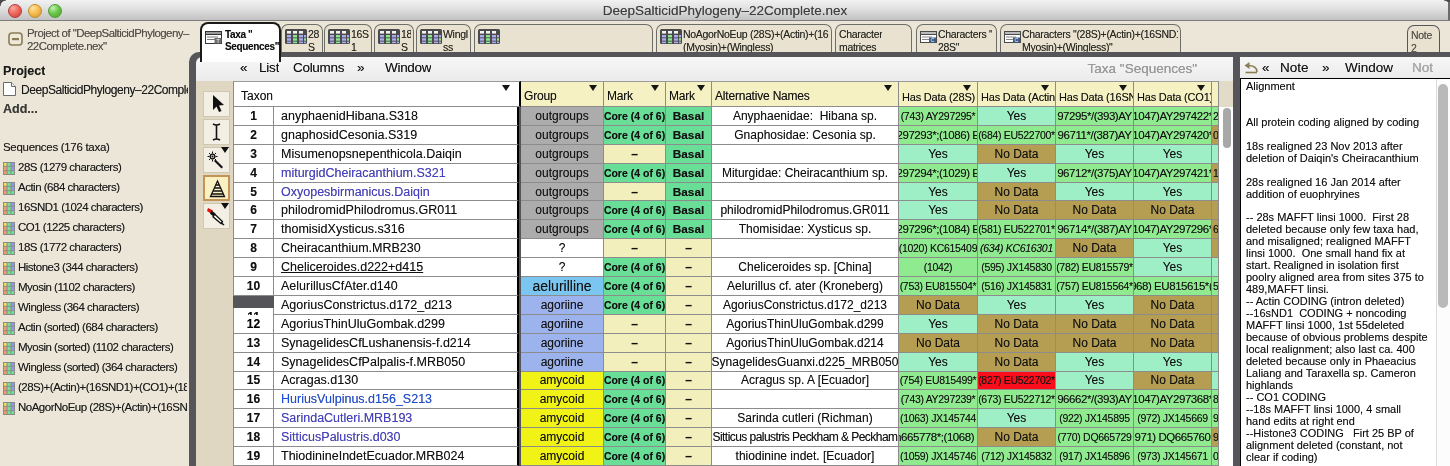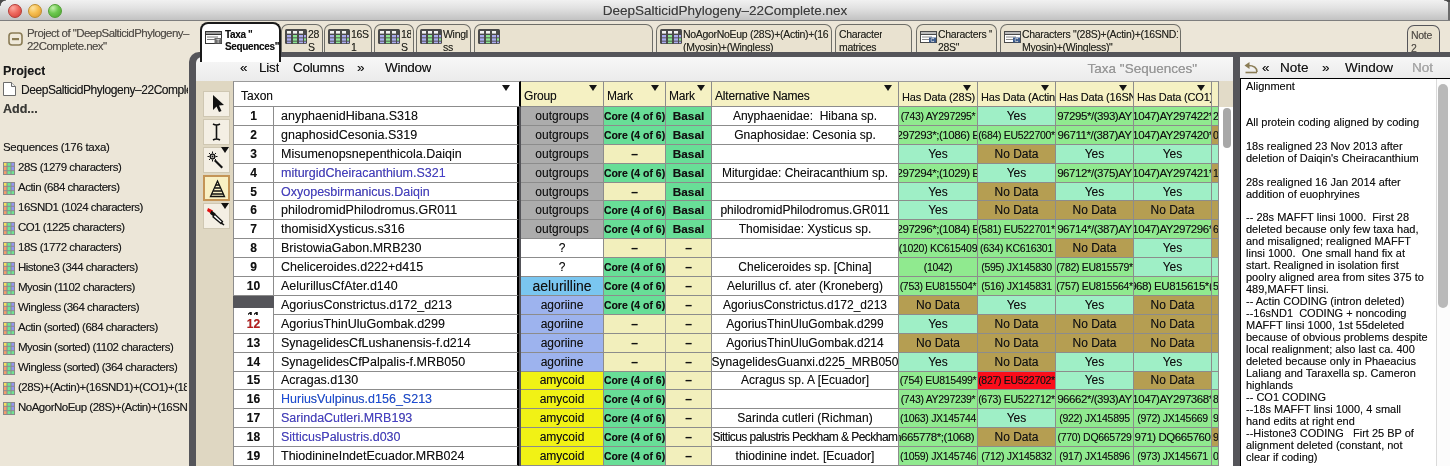--- a/index.html
+++ b/index.html
@@ -606,32 +606,32 @@
 <div class="cell ctr" style="left:521px;top:220.37px;width:83px;height:18.89px;background:#ACACAC;font-size:12px;color:#111;">outgroups</div>
 <div class="cell ctr" style="left:604px;top:220.37px;width:62px;height:18.89px;background:#68DE97;font-size:10.5px;color:#111;font-weight:700;">Core (4 of 6)</div>
 <div class="cell ctr" style="left:666px;top:220.37px;width:46px;height:18.89px;background:#68DE97;font-size:11.8px;color:#111;font-weight:700;">Basal</div>
 <div class="cell ctr" style="left:712px;top:220.37px;width:187px;height:18.89px;background:#FFFFFF;font-size:12px;color:#111;">Thomisidae: Xysticus sp.</div>
 <div class="cell ctr" style="left:899px;top:220.37px;width:79px;height:18.89px;background:#90EA8F;font-size:11.5px;color:#111;letter-spacing:-0.45px;">297296*;(1084) E</div>
 <div class="cell ctr" style="left:978px;top:220.37px;width:78px;height:18.89px;background:#90EA8F;font-size:10.5px;color:#111;letter-spacing:-0.3px;">(581) EU522701*</div>
 <div class="cell ctr" style="left:1056px;top:220.37px;width:78px;height:18.89px;background:#90EA8F;font-size:11.5px;color:#111;letter-spacing:-0.45px;">96714*/(387)AY</div>
 <div class="cell ctr" style="left:1134px;top:220.37px;width:78px;height:18.89px;background:#90EA8F;font-size:11.5px;color:#111;letter-spacing:-0.45px;">1047)AY297296*</div>
 <div class="cell " style="left:1212px;top:220.37px;width:7px;height:18.89px;background:#B59E52;font-size:10.5px;color:#111;padding-left:1px;letter-spacing:-0.3px;">6</div>
 <div class="cell ctr" style="left:233px;top:239.26px;width:41px;height:18.89px;background:#FFFFFF;font-size:12px;color:#111;font-weight:700;border-left:1px solid #8C8C8C;">8</div>
-<div class="cell " style="left:274px;top:239.26px;width:245px;height:18.89px;background:#FFFFFF;font-size:12.5px;color:#111;padding-left:7px;border-right:2px solid #000;">BristowiaGabon.MRB230</div>
+<div class="cell " style="left:274px;top:239.26px;width:245px;height:18.89px;background:#FFFFFF;font-size:12.5px;color:#111;padding-left:7px;border-right:2px solid #000;">Cheiracanthium.MRB230</div>
 <div class="cell ctr" style="left:521px;top:239.26px;width:83px;height:18.89px;background:#FFFFFF;font-size:12px;color:#111;">?</div>
 <div class="cell ctr" style="left:604px;top:239.26px;width:62px;height:18.89px;background:#F2EFBC;font-size:12px;color:#111;font-weight:700;">–</div>
 <div class="cell ctr" style="left:666px;top:239.26px;width:46px;height:18.89px;background:#F2EFBC;font-size:12px;color:#111;font-weight:700;">–</div>
 <div class="cell ctr" style="left:712px;top:239.26px;width:187px;height:18.89px;background:#FFFFFF;font-size:12px;color:#111;"></div>
 <div class="cell ctr" style="left:899px;top:239.26px;width:79px;height:18.89px;background:#90EA8F;font-size:10.5px;color:#111;letter-spacing:-0.3px;">(1020) KC615409</div>
-<div class="cell ctr" style="left:978px;top:239.26px;width:78px;height:18.89px;background:#90EA8F;font-size:10.5px;color:#111;letter-spacing:-0.3px;">(634) KC616301</div>
+<div class="cell ctr" style="left:978px;top:239.26px;width:78px;height:18.89px;background:#90EA8F;font-size:10.5px;color:#111;letter-spacing:-0.3px;font-style:italic;">(634) KC616301</div>
 <div class="cell ctr" style="left:1056px;top:239.26px;width:78px;height:18.89px;background:#B59E52;font-size:12px;color:#111;">No Data</div>
 <div class="cell ctr" style="left:1134px;top:239.26px;width:78px;height:18.89px;background:#9FEFC6;font-size:12px;color:#111;">Yes</div>
 <div class="cell " style="left:1212px;top:239.26px;width:7px;height:18.89px;background:#B59E52;font-size:10.5px;color:#111;padding-left:1px;letter-spacing:-0.3px;"></div>
 <div class="cell ctr" style="left:233px;top:258.16px;width:41px;height:18.90px;background:#FFFFFF;font-size:12px;color:#111;font-weight:700;border-left:1px solid #8C8C8C;">9</div>
-<div class="cell " style="left:274px;top:258.16px;width:245px;height:18.90px;background:#FFFFFF;font-size:12.5px;color:#111;padding-left:7px;border-right:2px solid #000;">Cheliceroides.d222+d415</div>
+<div class="cell " style="left:274px;top:258.16px;width:245px;height:18.90px;background:#FFFFFF;font-size:12.5px;color:#111;padding-left:7px;border-right:2px solid #000;text-decoration:underline;">Cheliceroides.d222+d415</div>
 <div class="cell ctr" style="left:521px;top:258.16px;width:83px;height:18.90px;background:#FFFFFF;font-size:12px;color:#111;">?</div>
 <div class="cell ctr" style="left:604px;top:258.16px;width:62px;height:18.90px;background:#68DE97;font-size:10.5px;color:#111;font-weight:700;">Core (4 of 6)</div>
 <div class="cell ctr" style="left:666px;top:258.16px;width:46px;height:18.90px;background:#F2EFBC;font-size:12px;color:#111;font-weight:700;">–</div>
 <div class="cell ctr" style="left:712px;top:258.16px;width:187px;height:18.90px;background:#FFFFFF;font-size:12px;color:#111;">Cheliceroides sp. [China]</div>
 <div class="cell ctr" style="left:899px;top:258.16px;width:79px;height:18.90px;background:#90EA8F;font-size:10.5px;color:#111;letter-spacing:-0.3px;">(1042)</div>
 <div class="cell ctr" style="left:978px;top:258.16px;width:78px;height:18.90px;background:#90EA8F;font-size:10.5px;color:#111;letter-spacing:-0.3px;">(595) JX145830</div>
 <div class="cell ctr" style="left:1056px;top:258.16px;width:78px;height:18.90px;background:#90EA8F;font-size:10.5px;color:#111;letter-spacing:-0.3px;">(782) EU815579*</div>
 <div class="cell ctr" style="left:1134px;top:258.16px;width:78px;height:18.90px;background:#9FEFC6;font-size:12px;color:#111;">Yes</div>
 <div class="cell " style="left:1212px;top:258.16px;width:7px;height:18.90px;background:#9FEFC6;font-size:10.5px;color:#111;padding-left:1px;letter-spacing:-0.3px;"></div>
 <div class="cell ctr" style="left:233px;top:277.06px;width:41px;height:18.89px;background:#FFFFFF;font-size:12px;color:#111;font-weight:700;border-left:1px solid #8C8C8C;">10</div>
@@ -649,21 +649,21 @@
 <div class="cell " style="left:274px;top:295.95px;width:245px;height:18.90px;background:#FFFFFF;font-size:12.5px;color:#111;padding-left:7px;border-right:2px solid #000;">AgoriusConstrictus.d172_d213</div>
 <div class="cell ctr" style="left:521px;top:295.95px;width:83px;height:18.90px;background:#9DB3EE;font-size:12px;color:#111;">agoriine</div>
 <div class="cell ctr" style="left:604px;top:295.95px;width:62px;height:18.90px;background:#68DE97;font-size:10.5px;color:#111;font-weight:700;">Core (4 of 6)</div>
 <div class="cell ctr" style="left:666px;top:295.95px;width:46px;height:18.90px;background:#F2EFBC;font-size:12px;color:#111;font-weight:700;">–</div>
 <div class="cell ctr" style="left:712px;top:295.95px;width:187px;height:18.90px;background:#FFFFFF;font-size:12px;color:#111;">AgoriusConstrictus.d172_d213</div>
 <div class="cell ctr" style="left:899px;top:295.95px;width:79px;height:18.90px;background:#B59E52;font-size:12px;color:#111;">No Data</div>
 <div class="cell ctr" style="left:978px;top:295.95px;width:78px;height:18.90px;background:#9FEFC6;font-size:12px;color:#111;">Yes</div>
 <div class="cell ctr" style="left:1056px;top:295.95px;width:78px;height:18.90px;background:#9FEFC6;font-size:12px;color:#111;">Yes</div>
 <div class="cell ctr" style="left:1134px;top:295.95px;width:78px;height:18.90px;background:#B59E52;font-size:12px;color:#111;">No Data</div>
 <div class="cell " style="left:1212px;top:295.95px;width:7px;height:18.90px;background:#B59E52;font-size:10.5px;color:#111;padding-left:1px;letter-spacing:-0.3px;"></div>
-<div class="cell ctr" style="left:233px;top:314.85px;width:41px;height:18.89px;background:#FFFFFF;font-size:12px;color:#b91c1c;font-weight:700;border-left:1px solid #8C8C8C;">12</div>
+<div class="cell ctr" style="left:233px;top:314.85px;width:41px;height:18.89px;background:#FFFFFF;font-size:12px;color:#000000;font-weight:700;border-left:1px solid #8C8C8C;">12</div>
 <div class="cell " style="left:274px;top:314.85px;width:245px;height:18.89px;background:#FFFFFF;font-size:12.5px;color:#111;padding-left:7px;border-right:2px solid #000;">AgoriusThinUluGombak.d299</div>
 <div class="cell ctr" style="left:521px;top:314.85px;width:83px;height:18.89px;background:#9DB3EE;font-size:12px;color:#111;">agoriine</div>
 <div class="cell ctr" style="left:604px;top:314.85px;width:62px;height:18.89px;background:#F2EFBC;font-size:12px;color:#111;font-weight:700;">–</div>
 <div class="cell ctr" style="left:666px;top:314.85px;width:46px;height:18.89px;background:#F2EFBC;font-size:12px;color:#111;font-weight:700;">–</div>
 <div class="cell ctr" style="left:712px;top:314.85px;width:187px;height:18.89px;background:#FFFFFF;font-size:12px;color:#111;">AgoriusThinUluGombak.d299</div>
 <div class="cell ctr" style="left:899px;top:314.85px;width:79px;height:18.89px;background:#9FEFC6;font-size:12px;color:#111;">Yes</div>
 <div class="cell ctr" style="left:978px;top:314.85px;width:78px;height:18.89px;background:#B59E52;font-size:12px;color:#111;">No Data</div>
 <div class="cell ctr" style="left:1056px;top:314.85px;width:78px;height:18.89px;background:#B59E52;font-size:12px;color:#111;">No Data</div>
 <div class="cell ctr" style="left:1134px;top:314.85px;width:78px;height:18.89px;background:#B59E52;font-size:12px;color:#111;">No Data</div>
 <div class="cell " style="left:1212px;top:314.85px;width:7px;height:18.89px;background:#B59E52;font-size:10.5px;color:#111;padding-left:1px;letter-spacing:-0.3px;"></div>

